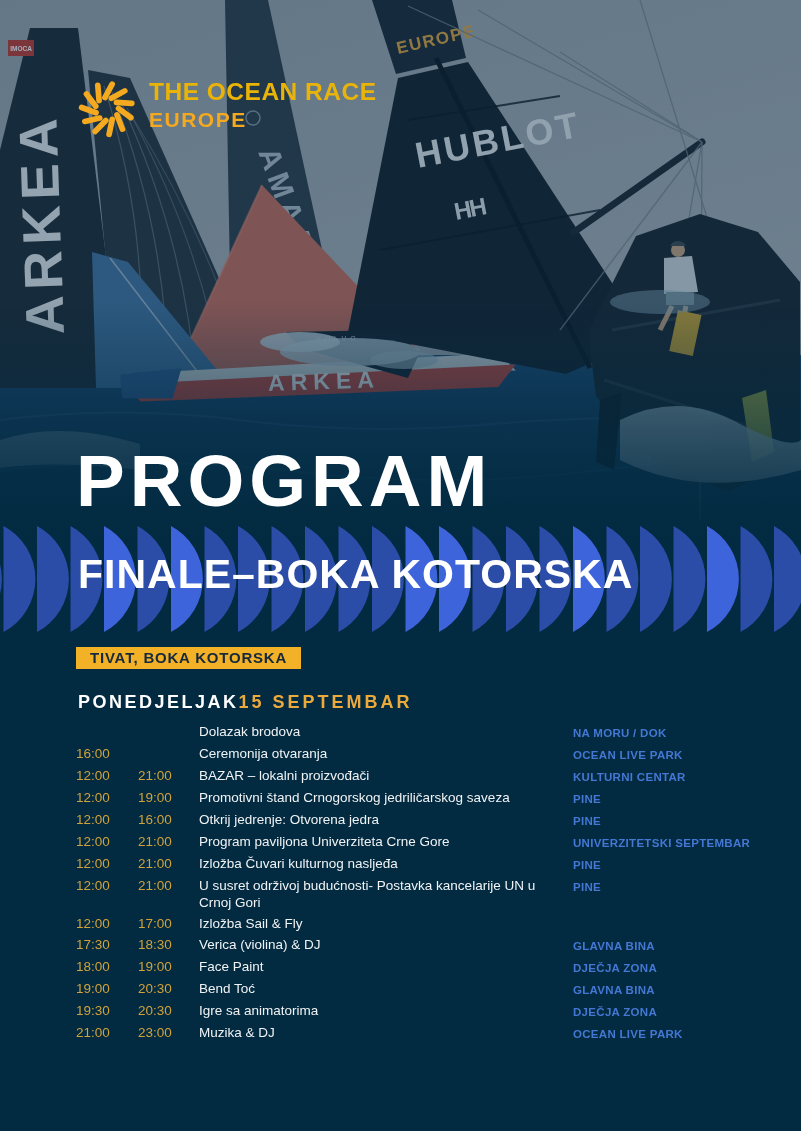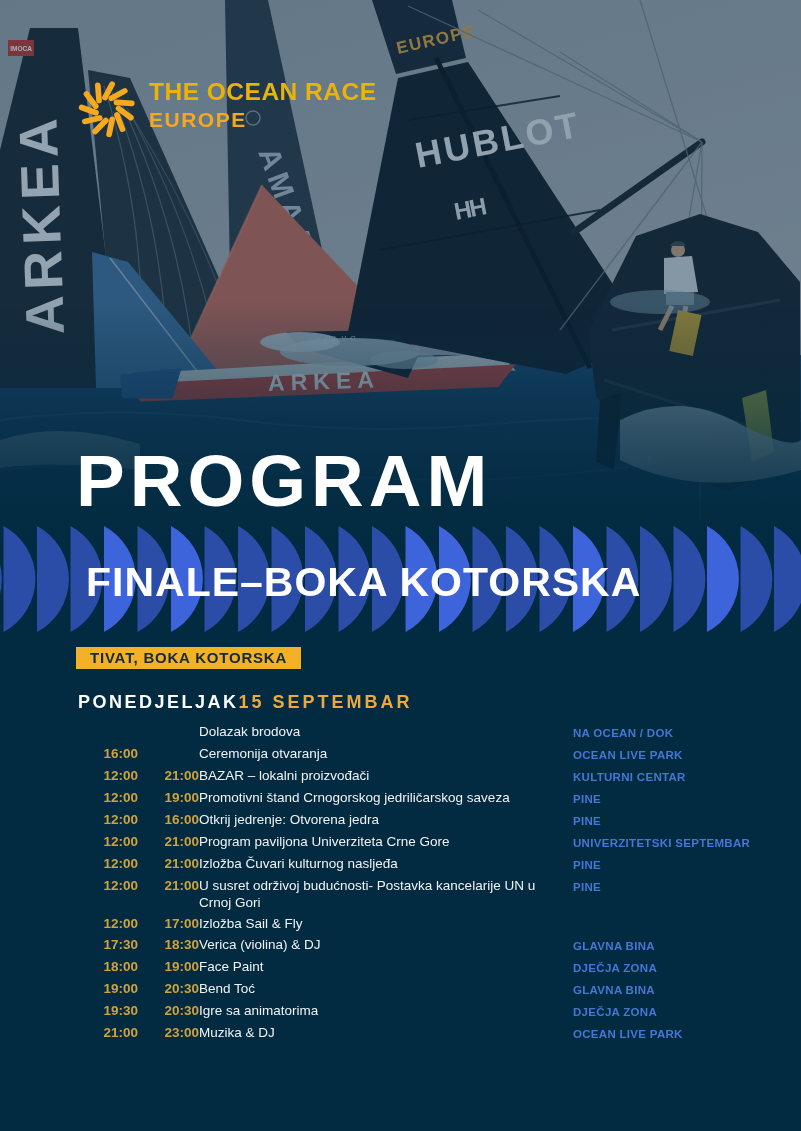--- a/index.html
+++ b/index.html
@@ -17,33 +17,33 @@
   .hero{position:absolute;left:0;top:0;width:801px;height:545px;}
   .logo{position:absolute;left:78px;top:80px;display:flex;gap:13px;align-items:flex-start;}
   .logo-line1{font-size:24.5px;font-weight:800;color:#eab308;letter-spacing:0.5px;line-height:1;}
   .logo-line2{font-size:21px;font-weight:800;color:var(--yellow);letter-spacing:1.5px;line-height:1;margin-top:4px;}
   .band{position:absolute;left:0;top:517px;}
   .program{
     position:absolute;left:76px;top:444px;margin:0;
     font-size:73px;font-weight:800;color:#FFFFFF;letter-spacing:5px;line-height:1;text-align:center;
   }
   .finale{
-    position:absolute;left:78px;top:554px;margin:8px;
+    position:absolute;left:78px;top:554px;margin:0;
     font-size:41px;font-weight:800;color:#FFFFFF;letter-spacing:1px;line-height:1;
   }
   .badge{
     position:absolute;left:76px;top:647px;height:22px;line-height:22px;
     padding:0 14px;background:var(--badge);color:#16293C;
     font-size:15px;font-weight:700;letter-spacing:0.8px;min-width:182px;
   }
   .day-heading{position:absolute;left:78px;top:692px;font-size:18px;font-weight:800;letter-spacing:2.5px;color:#FFFFFF;}
   .day-heading .date{color:var(--gold);letter-spacing:3px;}
   .schedule{position:absolute;left:76px;top:724px;width:708px;display:flex;flex-direction:column;gap:4.5px;}
   .row{display:grid;grid-template-columns:62px 61px 374px 1fr;align-items:start;min-height:16px;}
-  .time{color:var(--timegold);font-weight:700;font-size:13.5px;line-height:16.5px;text-align:right;}
+  .time{color:var(--timegold);font-weight:400;font-size:13.5px;line-height:16.5px;}
   .event{color:#F1F3F4;font-size:13.5px;line-height:16.5px;padding-right:24px;}
   .location{color:var(--locblue);font-weight:700;font-size:11.5px;letter-spacing:0.3px;line-height:16.5px;padding-top:1px;}
 </style>
 </head>
 <body>
 
 <div class="page">
 
   <div class="hero">
     <svg width="801" height="545" viewBox="0 0 801 545">
@@ -227,21 +227,21 @@
 
   <div class="day-heading">
     <span class="day">PONEDJELJAK</span><span class="date">15 SEPTEMBAR</span>
   </div>
 
   <div class="schedule" id="schedule">
       <div class="row">
         <span class="time"></span>
         <span class="time"></span>
         <span class="event">Dolazak brodova</span>
-        <span class="location">NA OCEAN / DOK</span>
+        <span class="location">NA MORU / DOK</span>
       </div>
       <div class="row">
         <span class="time">16:00</span>
         <span class="time"></span>
         <span class="event">Ceremonija otvaranja</span>
         <span class="location">OCEAN LIVE PARK</span>
       </div>
       <div class="row">
         <span class="time">12:00</span>
         <span class="time">21:00</span>

